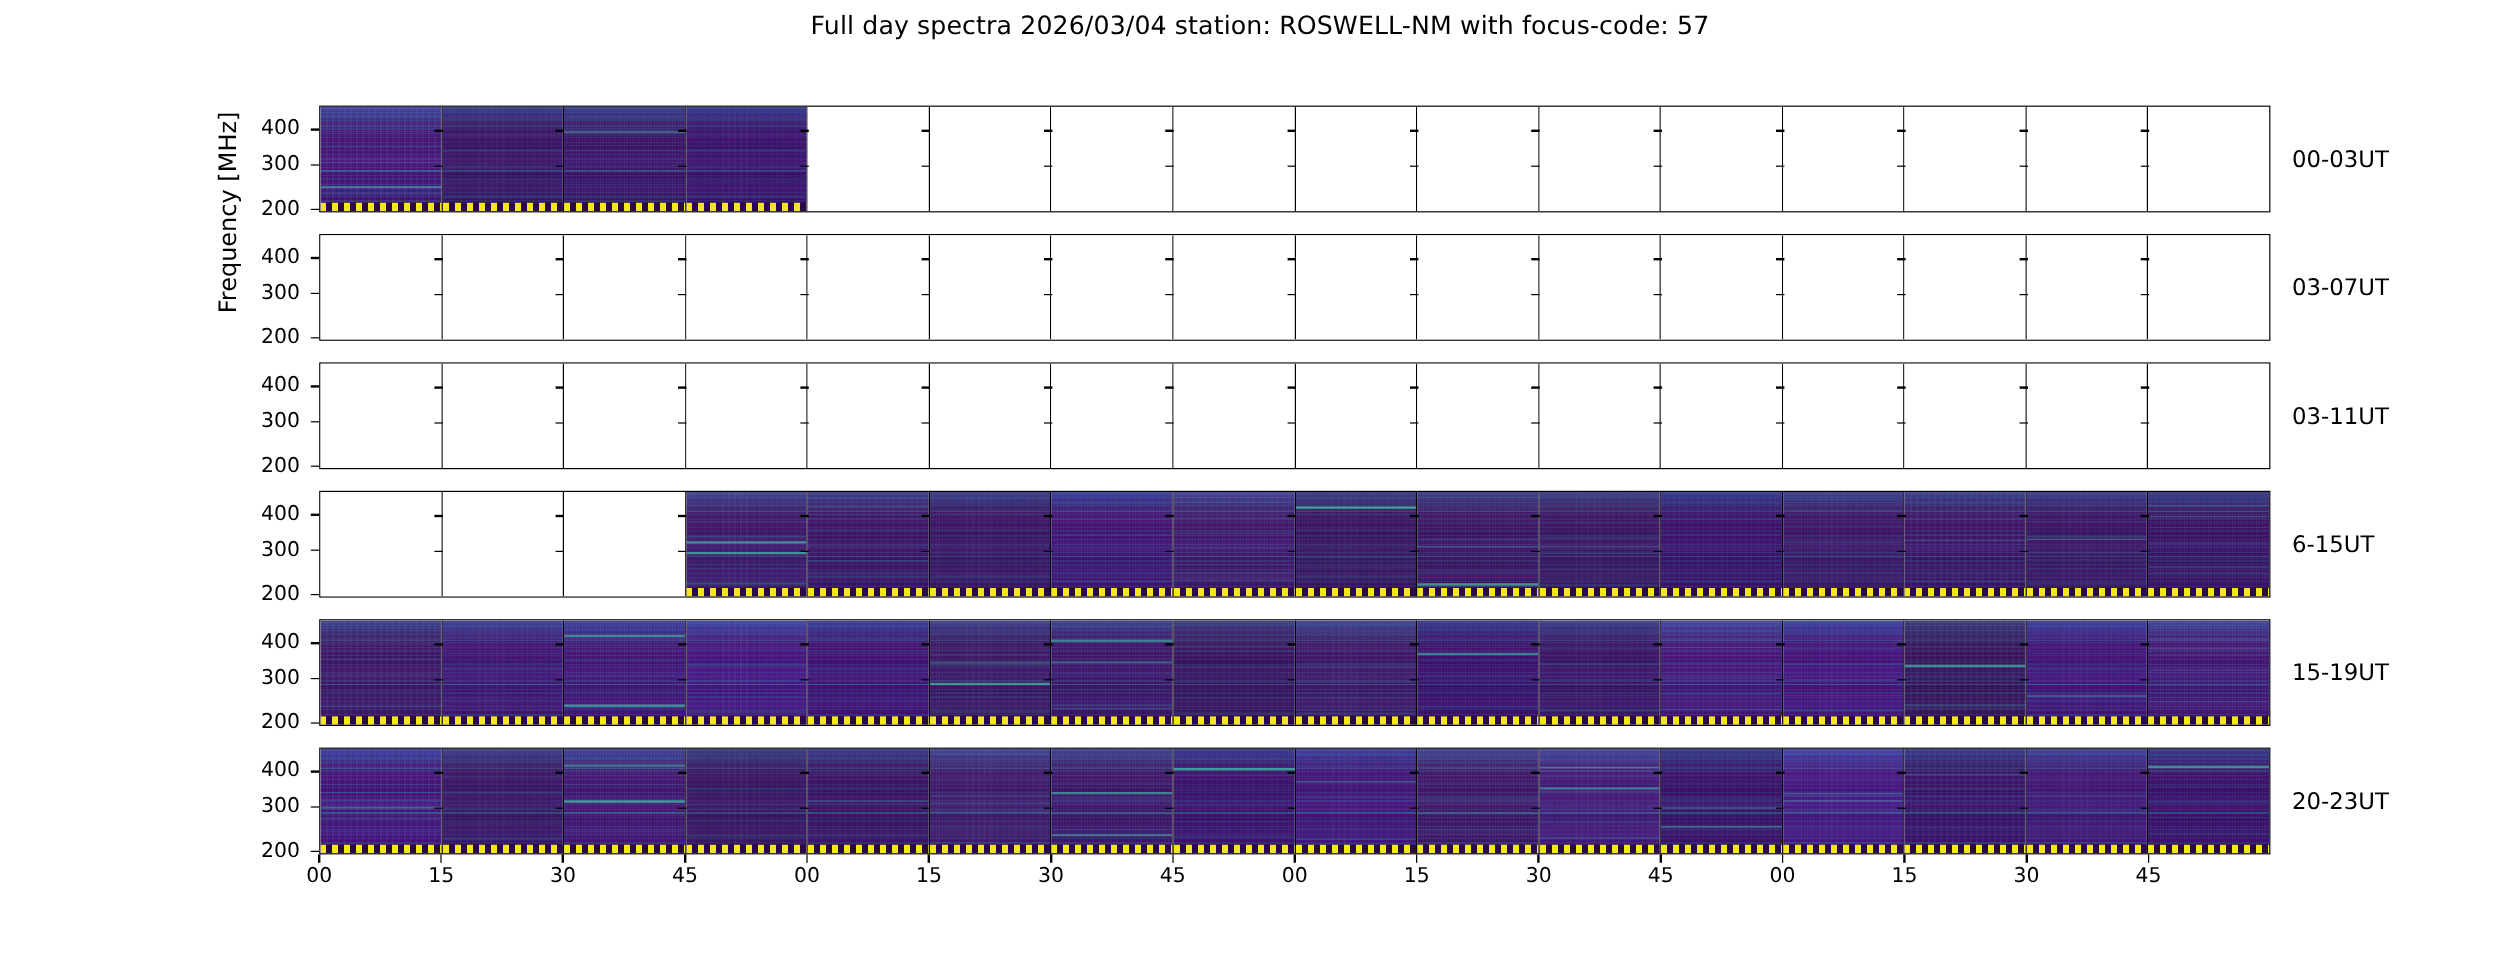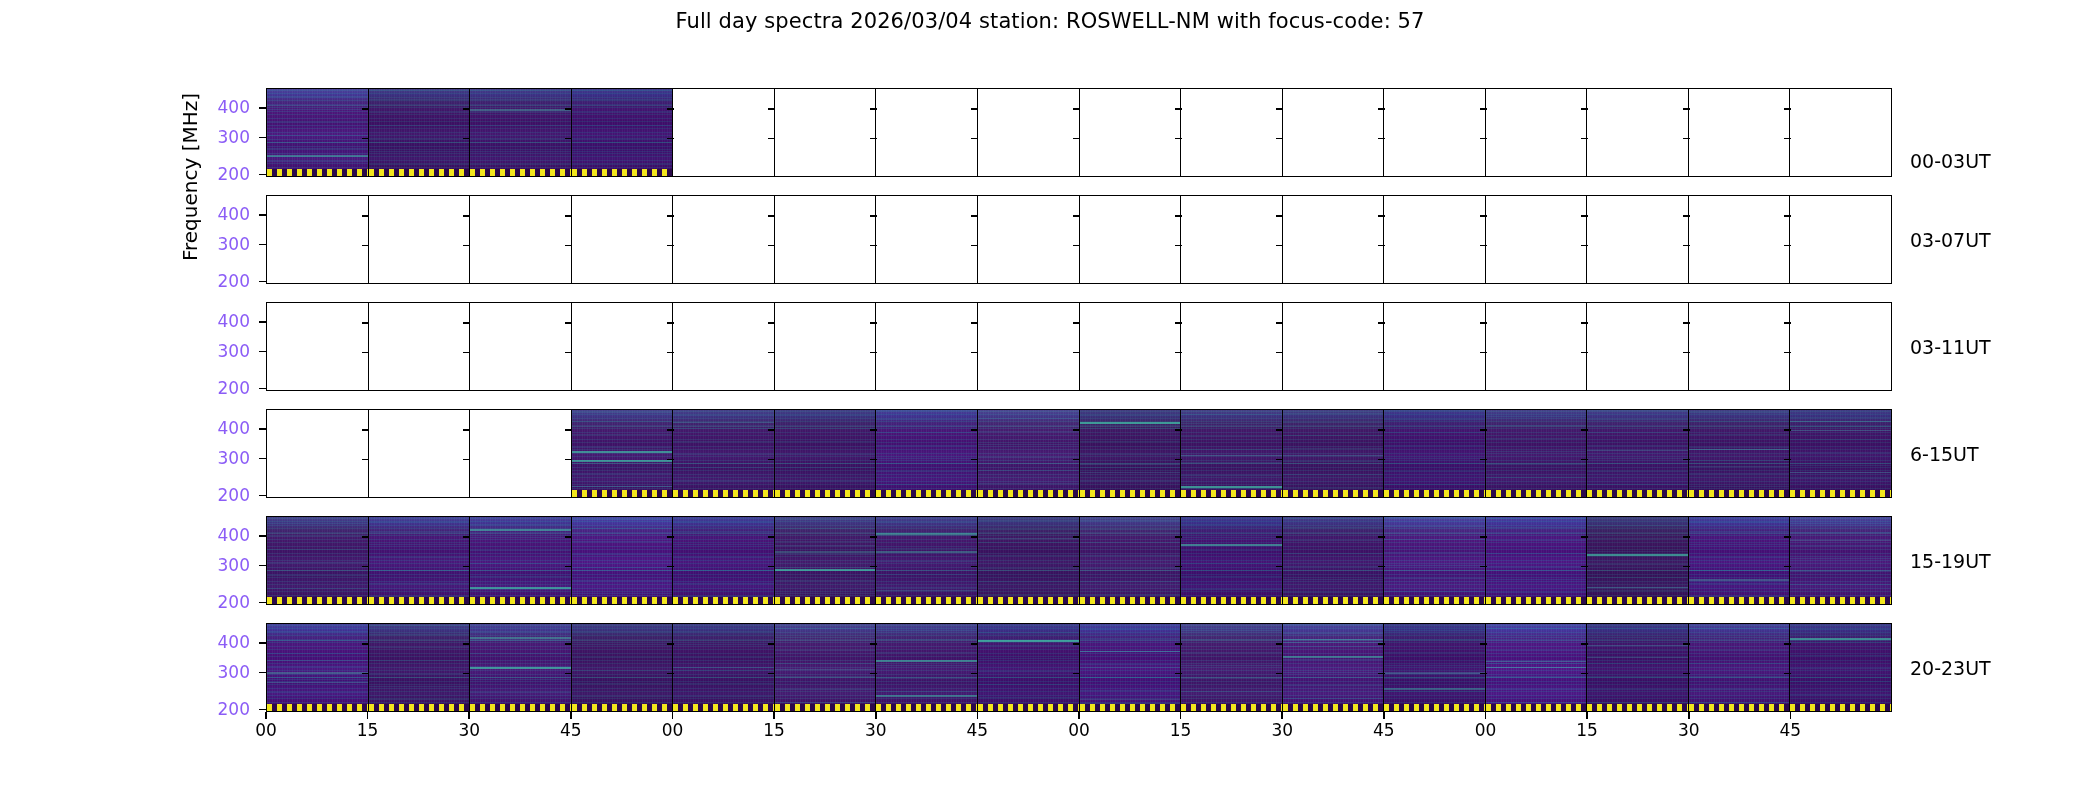--- a/index.html
+++ b/index.html
@@ -182,21 +182,21 @@
       #2b0a4a 10px);
     pointer-events: none;
   }
 
   
   .ytick-label {
     position: absolute;
     width: 56px;
     text-align: right;
     font-size: 17px;
-    color: #8b5cf6;
+    color: #000000;
     line-height: 1;
   }
   .ytick-mark {
     position: absolute;
     width: 7px;
     height: 1.6px;
     background: #000000;
   }
   
   .ytick-inner {
@@ -814,19 +814,19 @@
     <div class="xtick-label" style="left: 1485.5px; top: 722px;">00</div>
     <div class="xtick-mark" style="left: 1586.33px; top: 712px;"></div>
     <div class="xtick-label" style="left: 1587.12px; top: 722px;">15</div>
     <div class="xtick-mark" style="left: 1687.95px; top: 712px;"></div>
     <div class="xtick-label" style="left: 1688.75px; top: 722px;">30</div>
     <div class="xtick-mark" style="left: 1789.58px; top: 712px;"></div>
     <div class="xtick-label" style="left: 1790.38px; top: 722px;">45</div>
   </div>
 
 <div id="ut-label-layer">
-    <div class="ut-label" style="top: 121.5px; margin-top: 28px;">00-03UT</div>
+    <div class="ut-label" style="top: 121.5px;">00-03UT</div>
     <div class="ut-label" style="top: 228.5px;">03-07UT</div>
     <div class="ut-label" style="top: 335.5px;">03-11UT</div>
     <div class="ut-label" style="top: 442.5px;">6-15UT</div>
     <div class="ut-label" style="top: 549.5px;">15-19UT</div>
     <div class="ut-label" style="top: 656.5px;">20-23UT</div>
   </div>
 
 </body></html>

